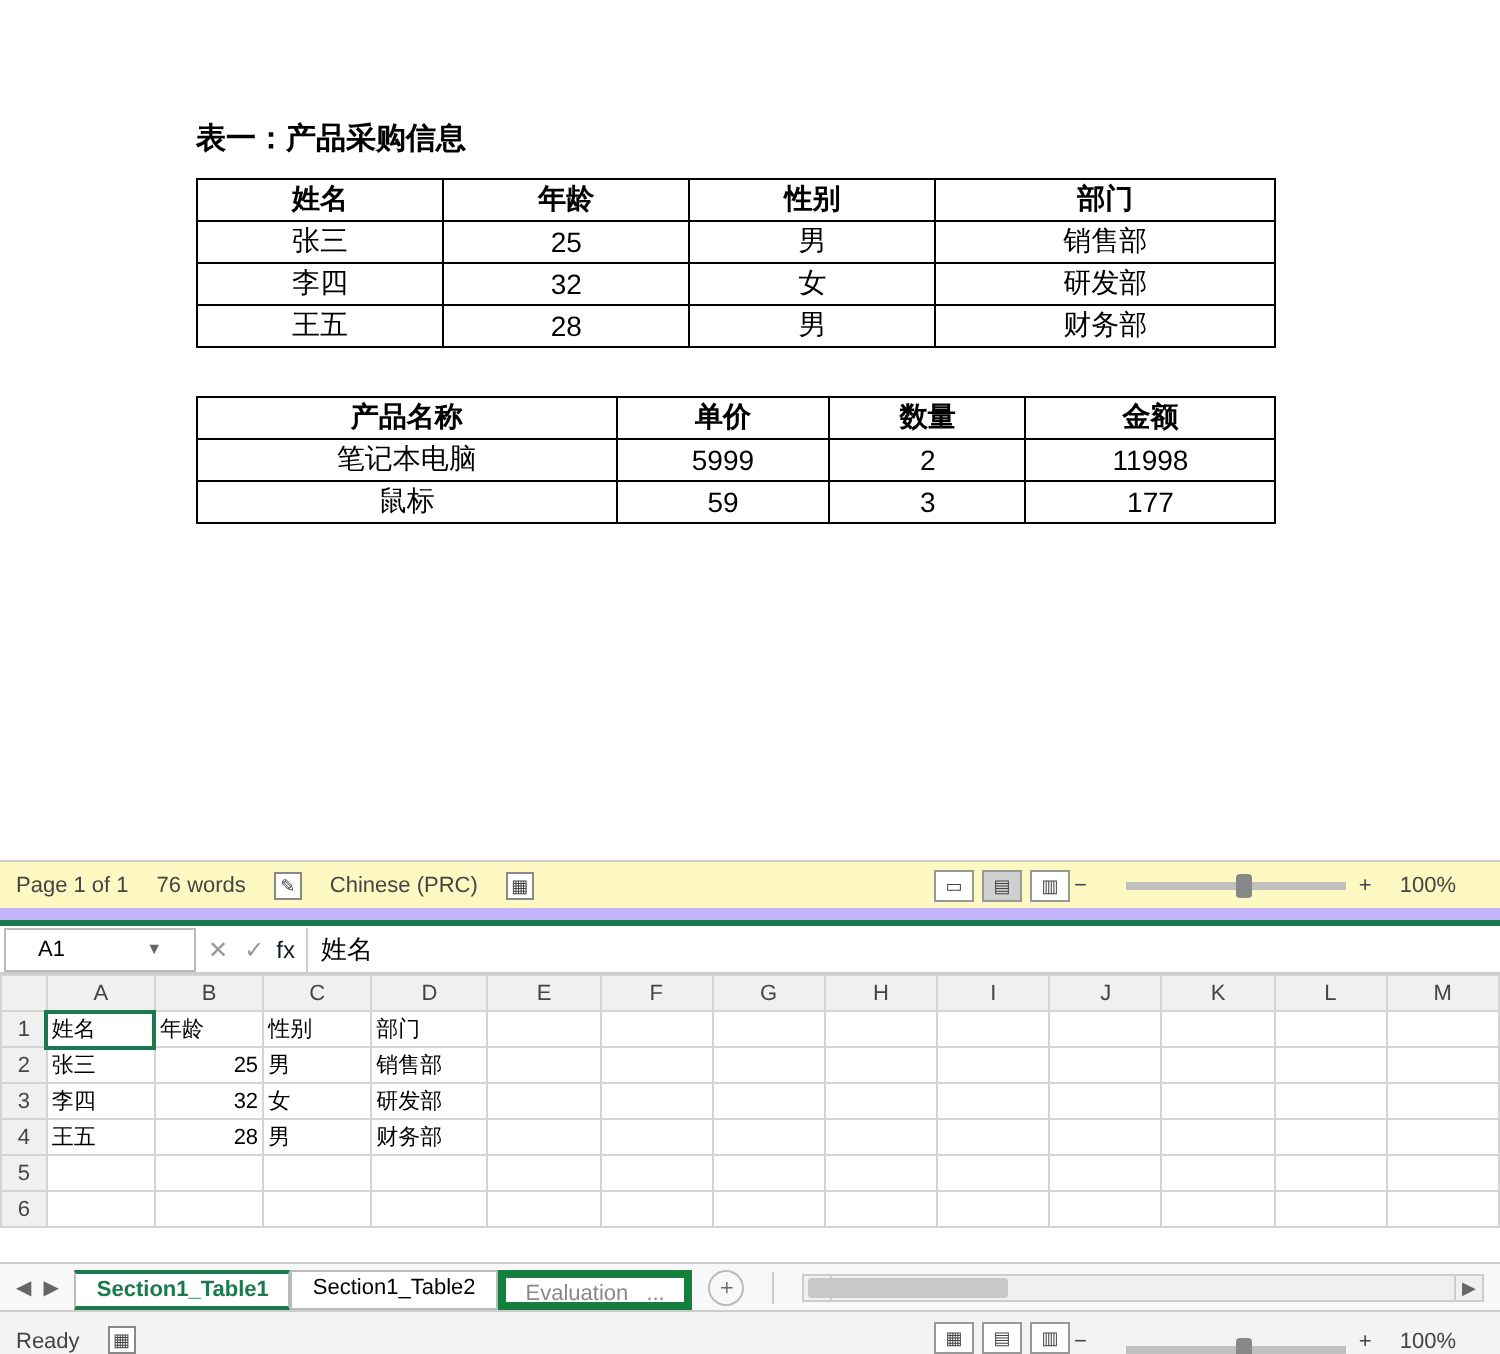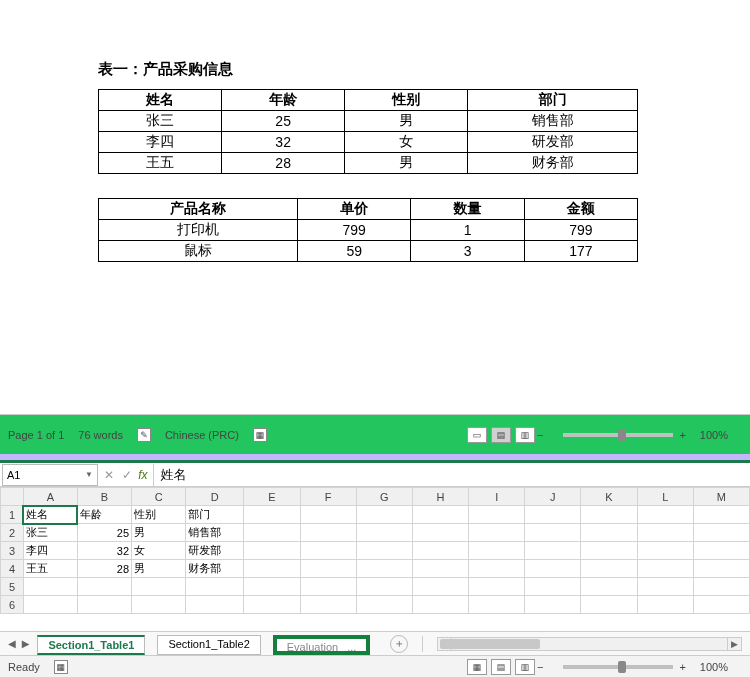--- a/index.html
+++ b/index.html
@@ -12,69 +12,69 @@
   .crop-tl, .crop-tr, .crop-bl, .crop-br { position: absolute; width: 22px; height: 22px; }
   .crop-tl { top: 42px; left: 62px; border-top: 1px solid #bbb; border-left: 1px solid #bbb; }
   .crop-tr { top: 42px; right: 62px; border-top: 1px solid #bbb; border-right: 1px solid #bbb; }
 
   .doc-title { font-size: 15px; font-weight: bold; margin: 2px 0 10px 0; }
   .doc-table { border-collapse: collapse; width: 540px; margin-bottom: 24px; }
   .doc-table th, .doc-table td { border: 1.2px solid #000; text-align: center; font-size: 14px; height: 20px; padding: 1px 4px; }
   .doc-table th { font-weight: bold; }
 
   
-  .word-status { height: 40px; background: #22c55e; border-top: 1px solid #ccc; display: flex; align-items: center; padding: 0 8px; font-size: 11px; color: #444; }
+  .word-status { height: 24px; background: #fef9c3; border-top: 1px solid #ccc; display: flex; align-items: center; padding: 0 8px; font-size: 11px; color: #444; }
   .word-status .spacer { flex: 1; }
   .status-item { margin-right: 14px; display: flex; align-items: center; gap: 4px; }
   .status-icon { width: 14px; height: 14px; border: 1px solid #888; display: inline-flex; align-items: center; justify-content: center; font-size: 9px; background: #fff; }
   .view-btn { width: 20px; height: 16px; border: 1px solid #999; margin: 0 2px; background: #fff; display:inline-flex; align-items:center; justify-content:center; font-size:9px; }
   .view-btn.active { background: #d0d0d0; }
   .zoom-slider { width: 110px; height: 4px; background: #c0c0c0; position: relative; margin: 0 6px; }
   .zoom-slider::after { content:''; position:absolute; left:50%; top:-4px; width:8px; height:12px; background:#888; border-radius:2px; }
 
   
   .excel-area { flex: 1; display: flex; flex-direction: column; border-top: 3px solid #1a7a4c; background:#fff; }
   .excel-formula-row { height: 24px; display: flex; align-items: center; border-bottom: 1px solid #ccc; background: #fff; }
-  .name-box { width: 96px; height: 22px; border: 1px solid #bbb; margin-left: 2px; padding: 0 4px; display: flex; align-items: center; justify-content:space-between; font-size:11px; }
+  .name-box { width: 96px; height: 22px; border: 1px solid #bbb; margin-left: 2px; padding: 0 16px; display: flex; align-items: center; justify-content:space-between; font-size:11px; }
   .name-box .dd { font-size:8px; color:#666; }
   .formula-btns { display: flex; margin: 0 6px; gap: 8px; color:#999; }
-  .fx-label { font-style: italic; font-size: 12px; color:#4d7c0f; margin-right: 6px; }
+  .fx-label { font-size: 12px; color:#0f172a; margin-right: 6px; }
   .formula-input { flex:1; height: 22px; border-left: 1px solid #ccc; padding: 0 6px; display:flex; align-items:center; font-size:13px; }
 
   .excel-grid-wrap { flex:1; overflow:hidden; position:relative; }
   .excel-grid { border-collapse: collapse; width: 100%; background:#fff; }
   .excel-grid th, .excel-grid td { border: 1px solid #d4d4d4; font-size: 11px; height: 18px; padding: 0 2px; text-align: left; white-space: nowrap; overflow: hidden; }
   .excel-grid th { background: #f0f0f0; text-align: center; font-weight: normal; color:#444; }
   .excel-grid th.rowhdr { width: 22px; text-align: center; background:#f0f0f0; }
   .excel-grid th.corner { width: 22px; background:#f0f0f0; }
   .excel-grid td.num { text-align: right; }
   .excel-grid th.colA, .excel-grid td.colA { width: 52px; }
   .excel-grid th.colB, .excel-grid td.colB { width: 52px; }
   .excel-grid th.colC, .excel-grid td.colC { width: 52px; }
   .excel-grid th.colD, .excel-grid td.colD { width: 56px; }
   .excel-grid th.col, .excel-grid td.col { width: 54px; }
   .cell-selected { outline: 2px solid #1a7a4c; outline-offset:-1px; }
 
   
   .excel-tabs-row { height: 24px; display: flex; align-items: center; background: #f8f8f8; border-top: 1px solid #ccc; font-size:11px; }
   .tab-nav { display:flex; gap:6px; padding:0 8px; color:#666; }
   .tab-nav span { cursor:pointer; font-size:10px; }
-  .sheet-tab { height: 20px; padding: 2px 10px; border: 1px solid #bbb; background:#fff; margin-right: 12px; position:relative; top:1px; cursor:pointer; }
+  .sheet-tab { height: 20px; padding: 2px 10px; border: 1px solid #bbb; background:#fff; margin-right: 0; position:relative; top:1px; cursor:pointer; }
   .sheet-tab.active { border-bottom: 2px solid #1a7a4c; border-top:2px solid #1a7a4c; font-weight:bold; color:#1a7a4c; background:#fff; }
   .sheet-tab.dim { color:#888; border:4px solid #15803d; }
   .sheet-add { width:18px; height:18px; border:1px solid #bbb; border-radius:50%; margin:0 8px; display:flex; align-items:center; justify-content:center; color:#666; cursor:pointer; }
   .tab-sep { width:1px; height:16px; background:#ccc; margin:0 6px; }
   .hscroll { flex:1; height:14px; margin: 0 8px; background:#f0f0f0; border:1px solid #ccc; position:relative; }
   .hscroll .thumb { position:absolute; left:2px; top:1px; width:100px; height:10px; background:#c8c8c8; border-radius:2px; }
   .hscroll .arrow { position:absolute; top:0; width:14px; height:12px; display:flex; align-items:center; justify-content:center; font-size:9px; color:#666; }
   .hscroll .arrow.l { left:0; border-right:1px solid #ccc; }
   .hscroll .arrow.r { right:0; border-left:1px solid #ccc; }
 
   
-  .excel-status { height: 22px; background:#f3f3f3; border-top:1px solid #ccc; display:flex; align-items:center; padding:0 8px; font-size:11px; color:#444; }
+  .excel-status { height: 22px; background:#f3f3f3; border-top:1px solid #ccc; display:flex; align-items:flex-end; padding:0 8px; font-size:11px; color:#444; }
   .excel-status .spacer { flex:1; }
 </style>
 </head>
 <body>
 
 <div class="word-area">
   <div class="word-page-wrap">
     <div class="crop-tl"></div>
     <div class="crop-tr"></div>
     <div class="word-page">
@@ -111,24 +111,24 @@
 
       <table class="doc-table">
         <tbody>
             <tr>
           <th>产品名称</th>
           <th>单价</th>
           <th>数量</th>
           <th>金额</th>
         </tr>
         <tr>
-          <td>打印机</td>
-          <td>799</td>
-          <td>1</td>
-          <td>799</td>
+          <td>笔记本电脑</td>
+          <td>5999</td>
+          <td>2</td>
+          <td>11998</td>
         </tr>
         <tr>
           <td>鼠标</td>
           <td>59</td>
           <td>3</td>
           <td>177</td>
         </tr>
       </tbody>
         </table>
     </div>

